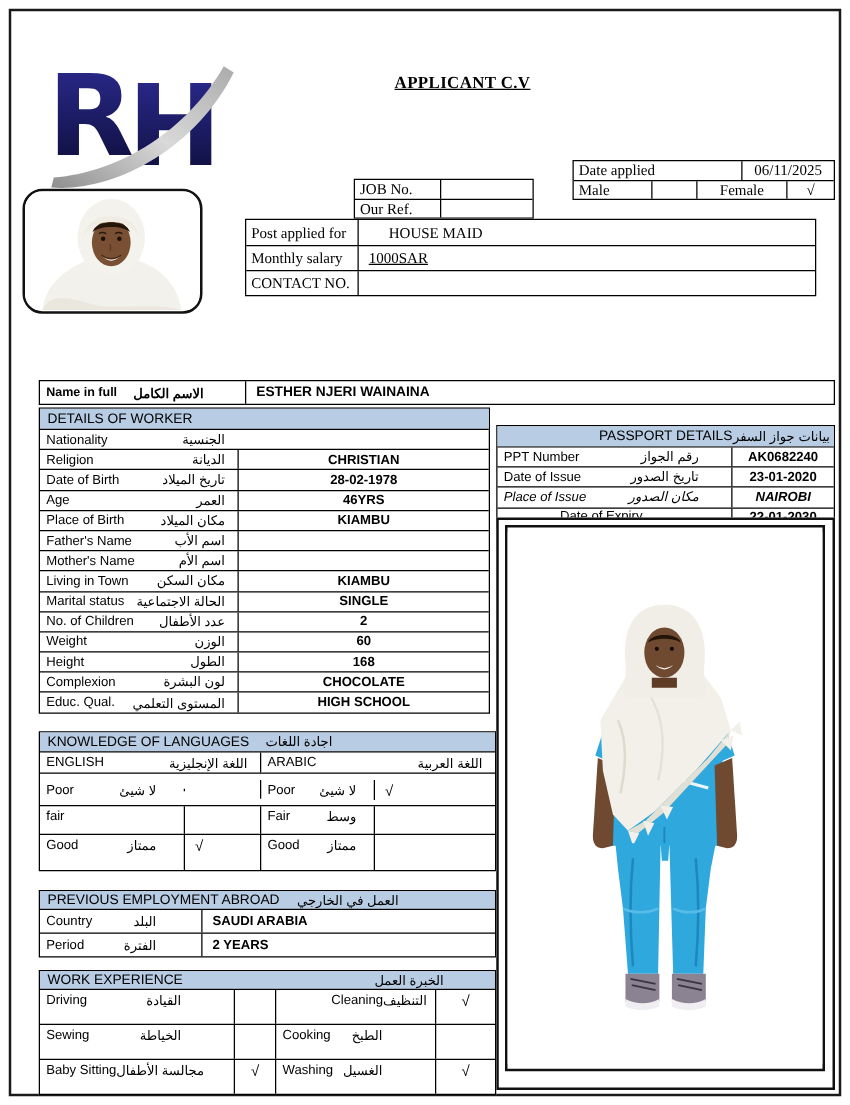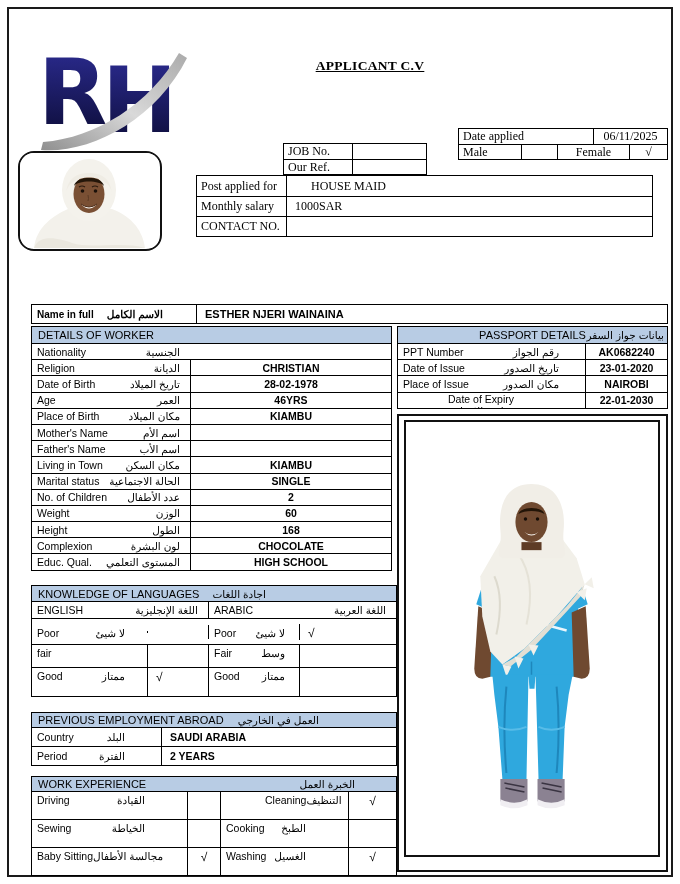--- a/index.html
+++ b/index.html
@@ -101,21 +101,21 @@
     </div>
   </div>
 
   <div class="grid serif" style="left:196px;top:175px;width:457px;">
     <div class="r" style="height:20px;">
       <div class="c s12 pl4" style="width:89px;">Post applied for</div>
       <div class="c s12 val-left serif" style="flex:1;font-size:12px;padding-left:24px;">HOUSE MAID</div>
     </div>
     <div class="r" style="height:20px;">
       <div class="c s12 pl4" style="width:89px;">Monthly salary</div>
-      <div class="c s12 val-left serif" style="flex:1;font-size:12px;">1000SAR</div>
+      <div class="c s12 val-left serif" style="flex:1;font-size:12px;text-decoration:underline;">1000SAR</div>
     </div>
     <div class="r" style="height:20px;">
       <div class="c s12 pl4" style="width:89px;">CONTACT NO.</div>
       <div class="c s12 val-left serif" style="flex:1;font-size:12px;"></div>
     </div>
   </div>
 
   <div class="grid" style="left:31px;top:304px;width:637px;">
     <div class="r" style="height:18px;">
       <div class="c lab" style="width:164px;padding-right:33px;">
@@ -160,34 +160,34 @@
     </div>
     <div class="r" style="height:16.2px;">
       <div class="c lab" style="width:158px;">
           <span>Place of Birth</span>
           <span class="ar">مكان الميلاد</span>
         </div>
       <div class="c val bold" style="flex:1;">KIAMBU</div>
     </div>
     <div class="r" style="height:16.2px;">
       <div class="c lab" style="width:158px;">
+          <span>Father's Name</span>
+          <span class="ar">اسم الأب</span>
+        </div>
+      <div class="c val bold" style="flex:1;"></div>
+    </div>
+    <div class="r" style="height:16.2px;">
+      <div class="c lab" style="width:158px;">
           <span>Mother's Name</span>
           <span class="ar">اسم الأم</span>
         </div>
       <div class="c val bold" style="flex:1;"></div>
     </div>
     <div class="r" style="height:16.2px;">
       <div class="c lab" style="width:158px;">
-          <span>Father's Name</span>
-          <span class="ar">اسم الأب</span>
-        </div>
-      <div class="c val bold" style="flex:1;"></div>
-    </div>
-    <div class="r" style="height:16.2px;">
-      <div class="c lab" style="width:158px;">
           <span>Living in Town</span>
           <span class="ar">مكان السكن</span>
         </div>
       <div class="c val bold" style="flex:1;">KIAMBU</div>
     </div>
     <div class="r" style="height:16.2px;">
       <div class="c lab" style="width:158px;">
           <span>Marital status</span>
           <span class="ar">الحالة الاجتماعية</span>
         </div>
@@ -223,40 +223,40 @@
     </div>
     <div class="r" style="height:16.2px;">
       <div class="c lab" style="width:158px;">
           <span>Educ. Qual.</span>
           <span class="ar">المستوى التعلمي</span>
         </div>
       <div class="c val bold" style="flex:1;">HIGH SCHOOL</div>
     </div>
   </div>
 
-  <div class="grid" style="left:397px;top:326px;width:271px;">
+  <div class="grid" style="left:397px;top:340px;width:271px;">
     <div class="r bar" style="height:16px;position:relative;justify-content:center;">
       <span>PASSPORT DETAILS</span>
       <span class="ar" style="position:absolute;right:3px;">بيانات جواز السفر</span>
     </div>
     <div class="r" style="height:16.2px;">
       <div class="c lab" style="width:187px;padding-right:26px;">
           <span>PPT Number</span>
           <span class="ar">رقم الجواز</span>
         </div>
       <div class="c val bold" style="flex:1;">AK0682240</div>
     </div>
     <div class="r" style="height:16.2px;">
       <div class="c lab" style="width:187px;padding-right:26px;">
           <span>Date of Issue</span>
           <span class="ar">تاريخ الصدور</span>
         </div>
       <div class="c val bold" style="flex:1;">23-01-2020</div>
     </div>
-    <div class="r" style="height:16.2px;">
+    <div class="r" style="height:16.2px;font-style:italic;">
       <div class="c lab" style="width:187px;padding-right:26px;">
           <span>Place of Issue</span>
           <span class="ar">مكان الصدور</span>
         </div>
       <div class="c val bold" style="flex:1;">NAIROBI</div>
     </div>
     <div class="r" style="height:16.2px;">
       <div class="c lab" style="width:187px;padding-right:26px;flex-direction:column;">
           <span>Date of Expiry</span>
           <span class="ar">تاريخ الإنتهاء</span>

